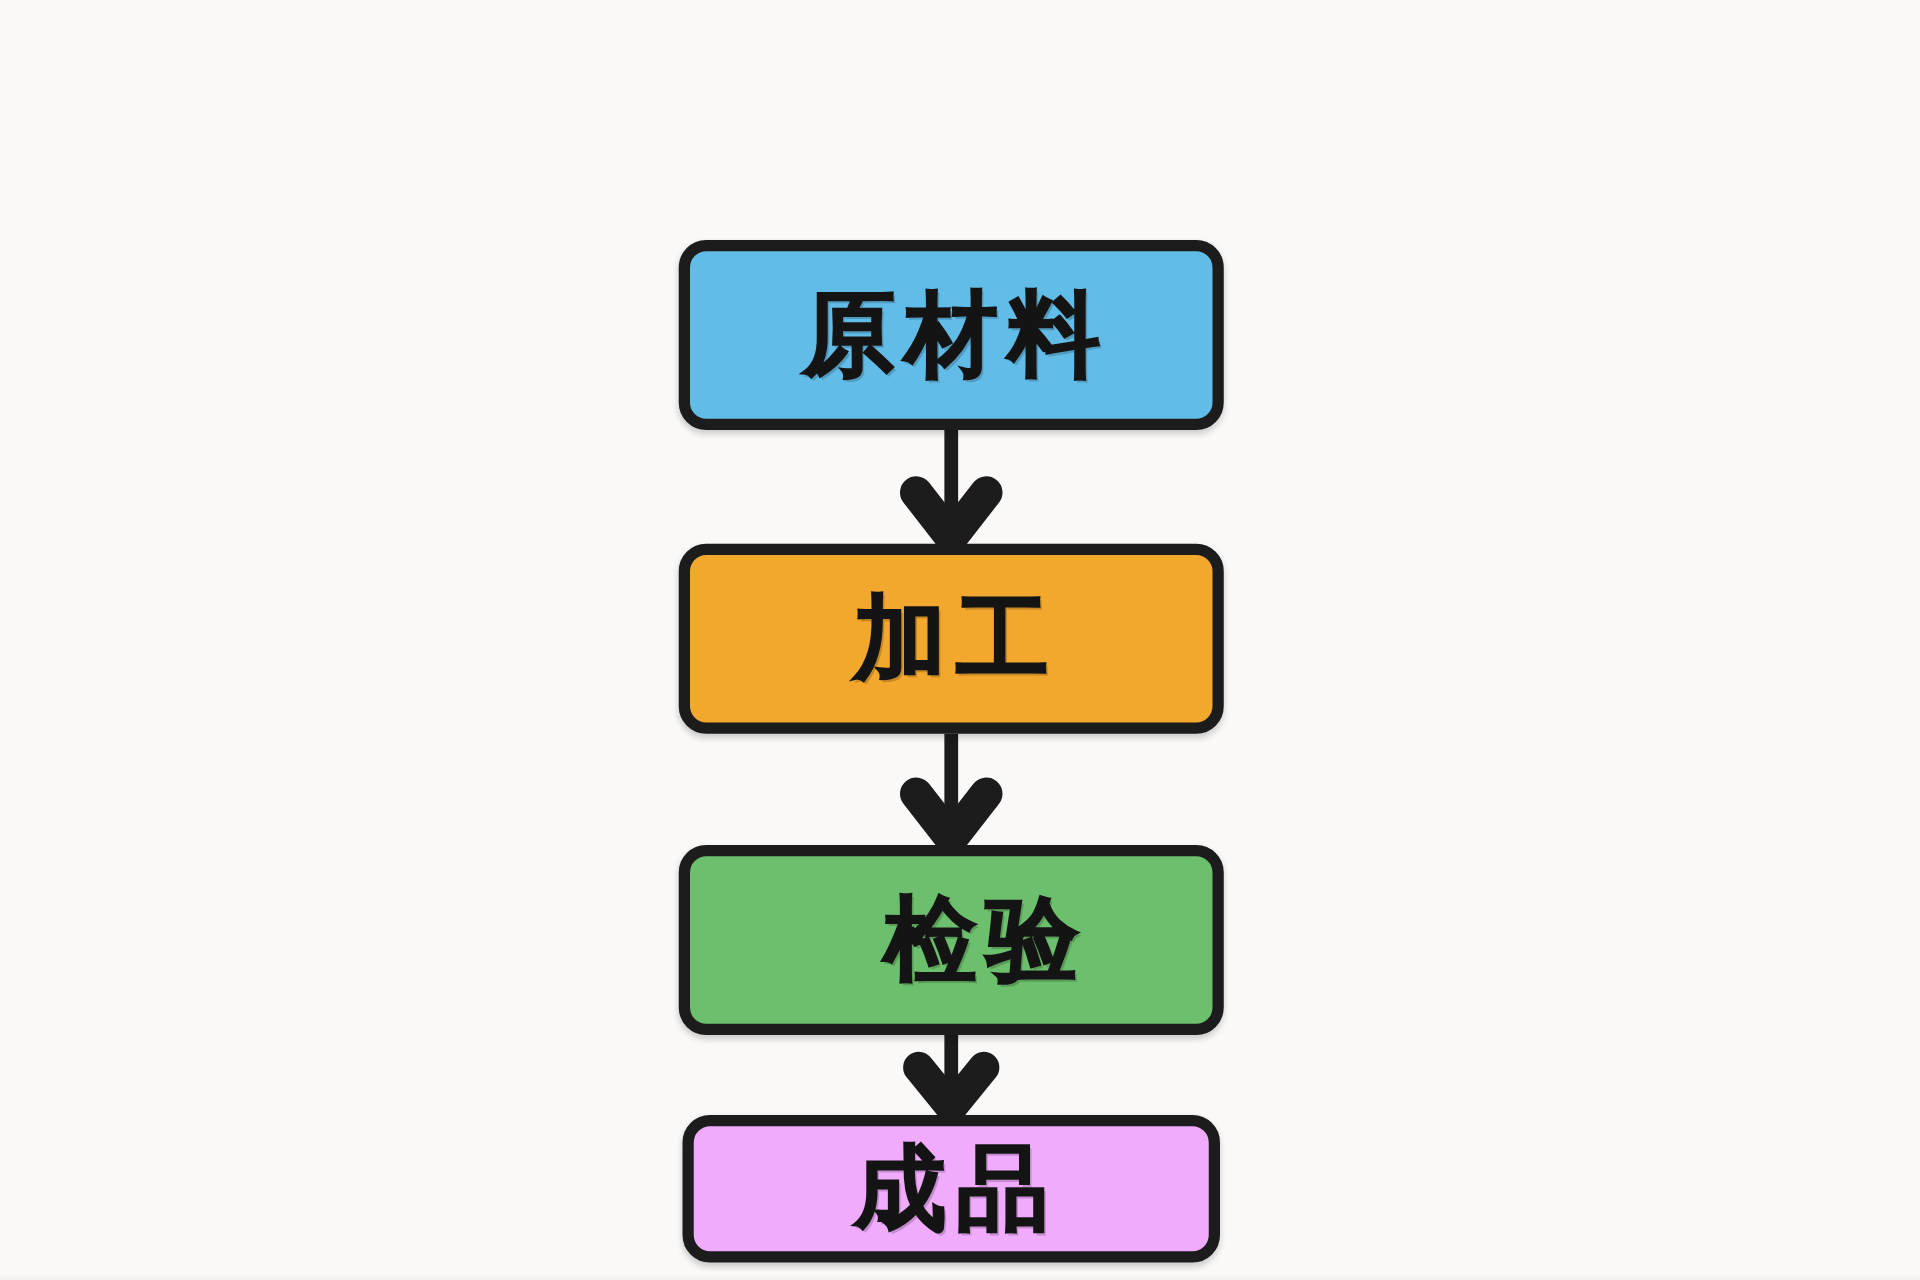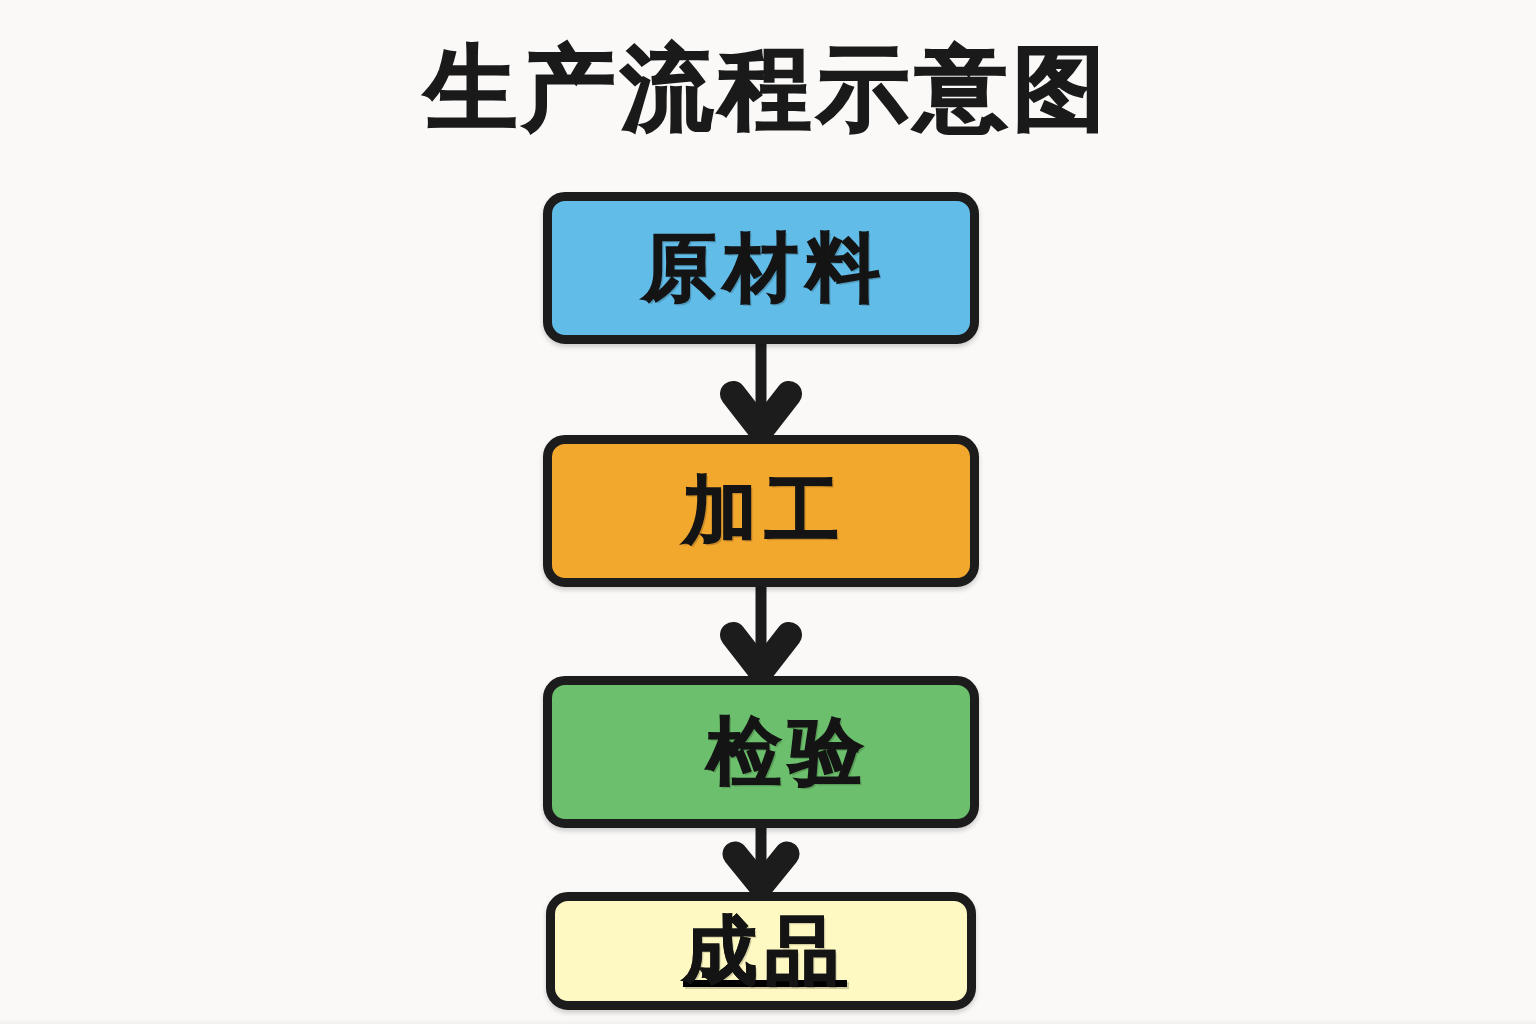--- a/index.html
+++ b/index.html
@@ -97,21 +97,20 @@
     width: 1536px;
     height: 6px;
     background: linear-gradient(to bottom, rgba(0,0,0,0), rgba(0,0,0,0.035));
   }
 </style>
 </head>
 <body>
 
 <div id="diagram-root" style="background: rgb(251, 249, 247);">
 
-  <div id="chart-title" style="color: rgb(26, 26, 26);">生产流程示意图</div>
 
   <div id="flow-column">
 
     <svg id="arrow-layer" viewBox="0 0 440 820" aria-hidden="true">
 
       <g>
         <line x1="218" y1="152" x2="218" y2="222" stroke="#1C1C1C" stroke-width="11" stroke-linecap="butt"></line>
         <path d="M 190 202 L 218 238 L 246 202" fill="none" stroke="#1C1C1C" stroke-width="26" stroke-linecap="round" stroke-linejoin="round"></path>
       </g>
 
@@ -131,21 +130,21 @@
     </div>
 
     <div class="flow-node" id="node-0" style="background: rgb(98, 188, 232); border-color: rgb(28, 28, 28);">
       <span class="node-label">原材料</span>
     </div>
 
     <div class="flow-node" id="node-2" style="background: rgb(108, 191, 108); border-color: rgb(28, 28, 28);">
       <span class="node-label">检验</span>
     </div>
 
-    <div class="flow-node" id="node-3" style="background: #fef9c3; border-color: rgb(28, 28, 28); text-decoration: underline;">
+    <div class="flow-node" id="node-3" style="background: #f0abfc; border-color: rgb(28, 28, 28);">
       <span class="node-label">成品</span>
     </div>
 
   </div>
 
   <div id="page-edge-shade"></div>
 
 </div>
 
 </body></html>

